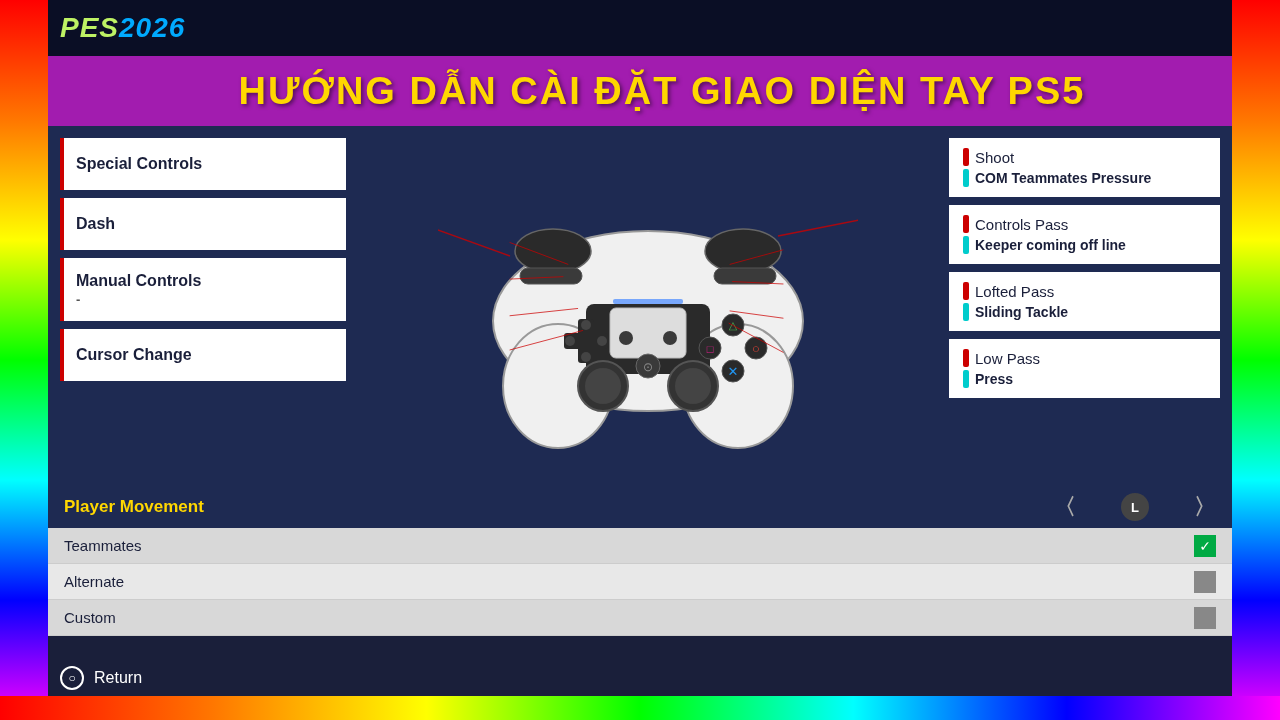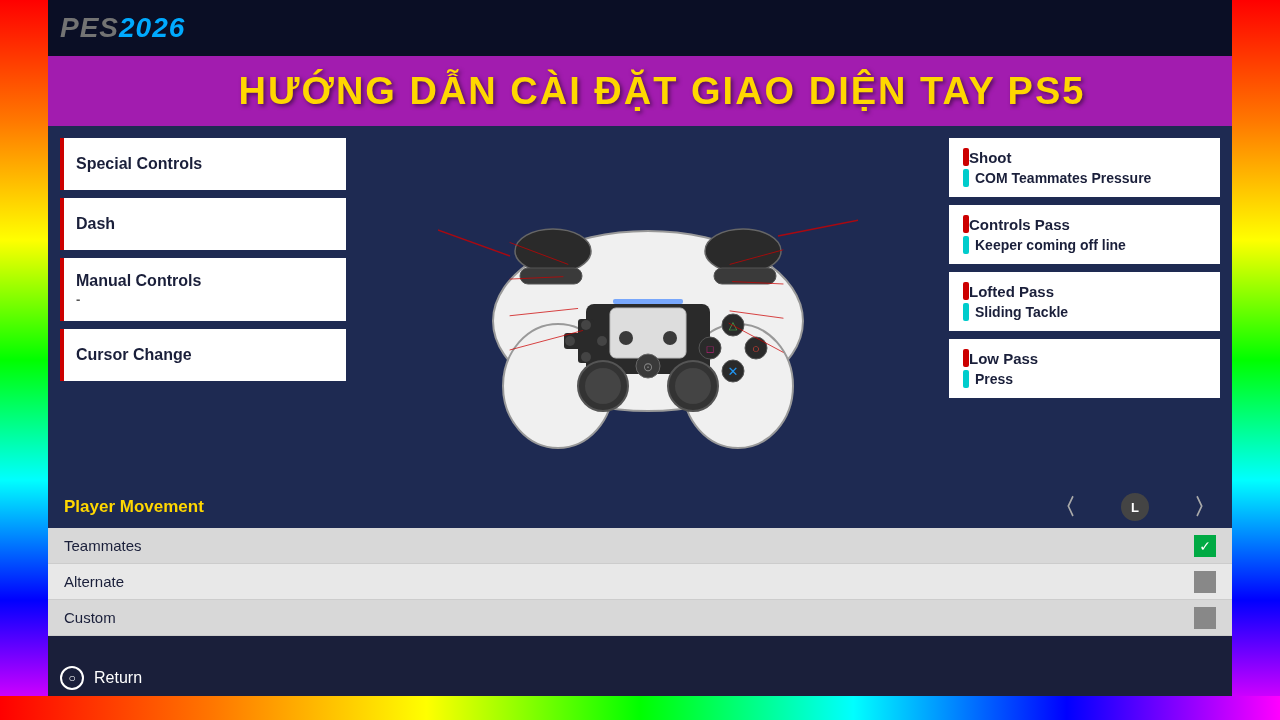--- a/index.html
+++ b/index.html
@@ -46,21 +46,21 @@
       padding: 0 60px;
       z-index: 5;
     }
     .logo {
       font-size: 28px;
       font-weight: 900;
       color: white;
       letter-spacing: 1px;
       font-style: italic;
     }
-    .logo span { color: #737373; }
+    .logo span { color: #bef264; }
 
     
     .title-area {
       position: absolute;
       top: 56px; left: 48px; right: 48px;
       height: 70px;
       background: #a21caf;
       display: flex;
       align-items: center;
       justify-content: center;
@@ -152,22 +152,23 @@
       color: #1a1f3a;
       position: relative;
       min-height: 52px;
       display: flex;
       flex-direction: column;
       justify-content: center;
     }
     .right-control-item .line1 {
       display: flex;
       align-items: center;
+      gap: 6px;
       font-size: 15px;
-      font-weight: 700;
+      font-weight: 400;
     }
     .right-control-item .line2 {
       display: flex;
       align-items: center;
       gap: 6px;
       font-size: 14px;
       margin-top: 3px;
     }
     .dot-red {
       width: 6px; height: 18px;

